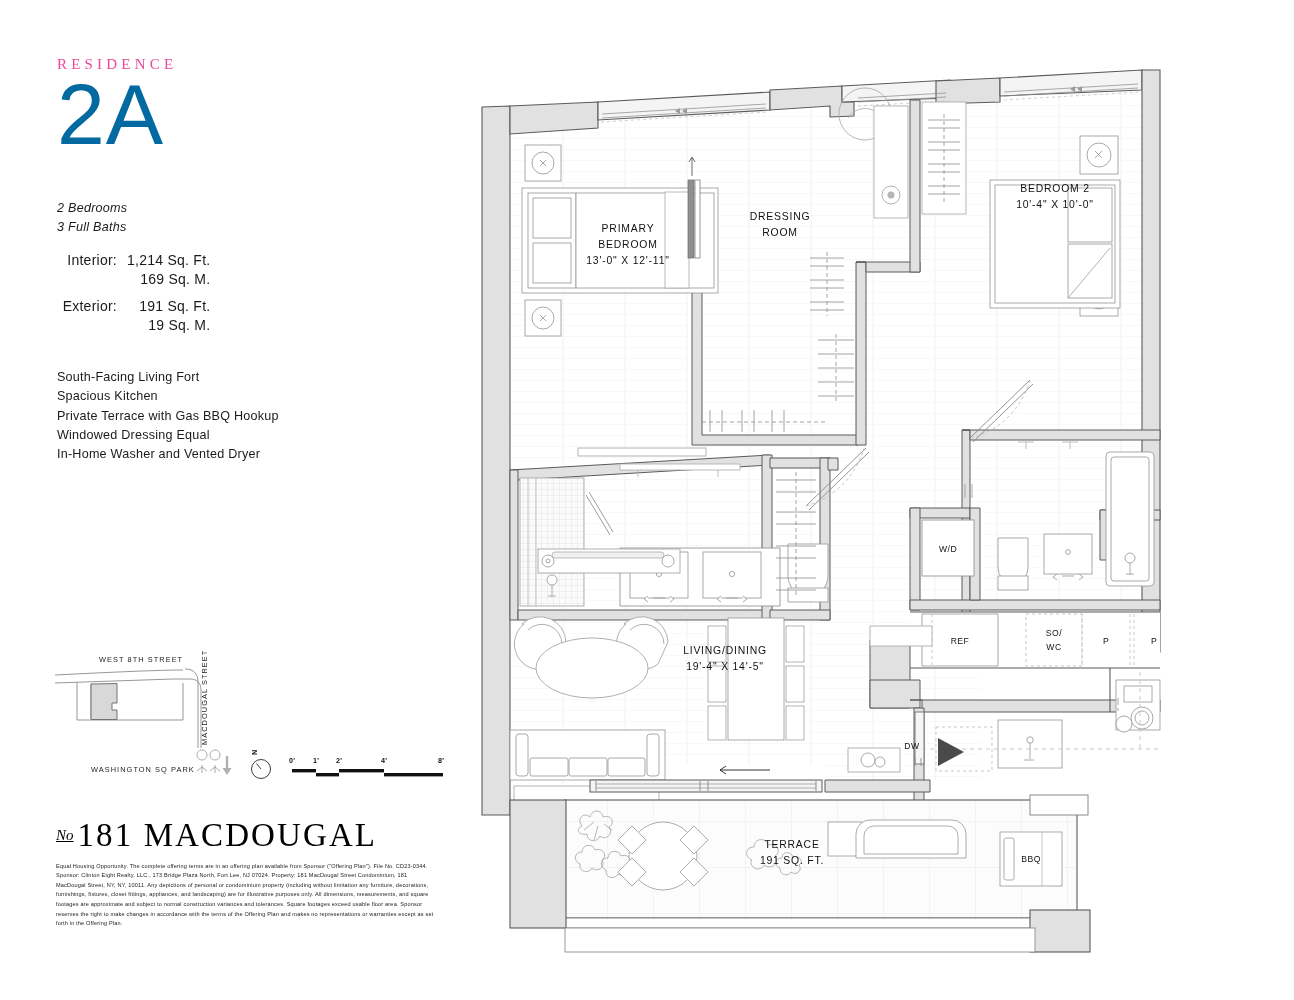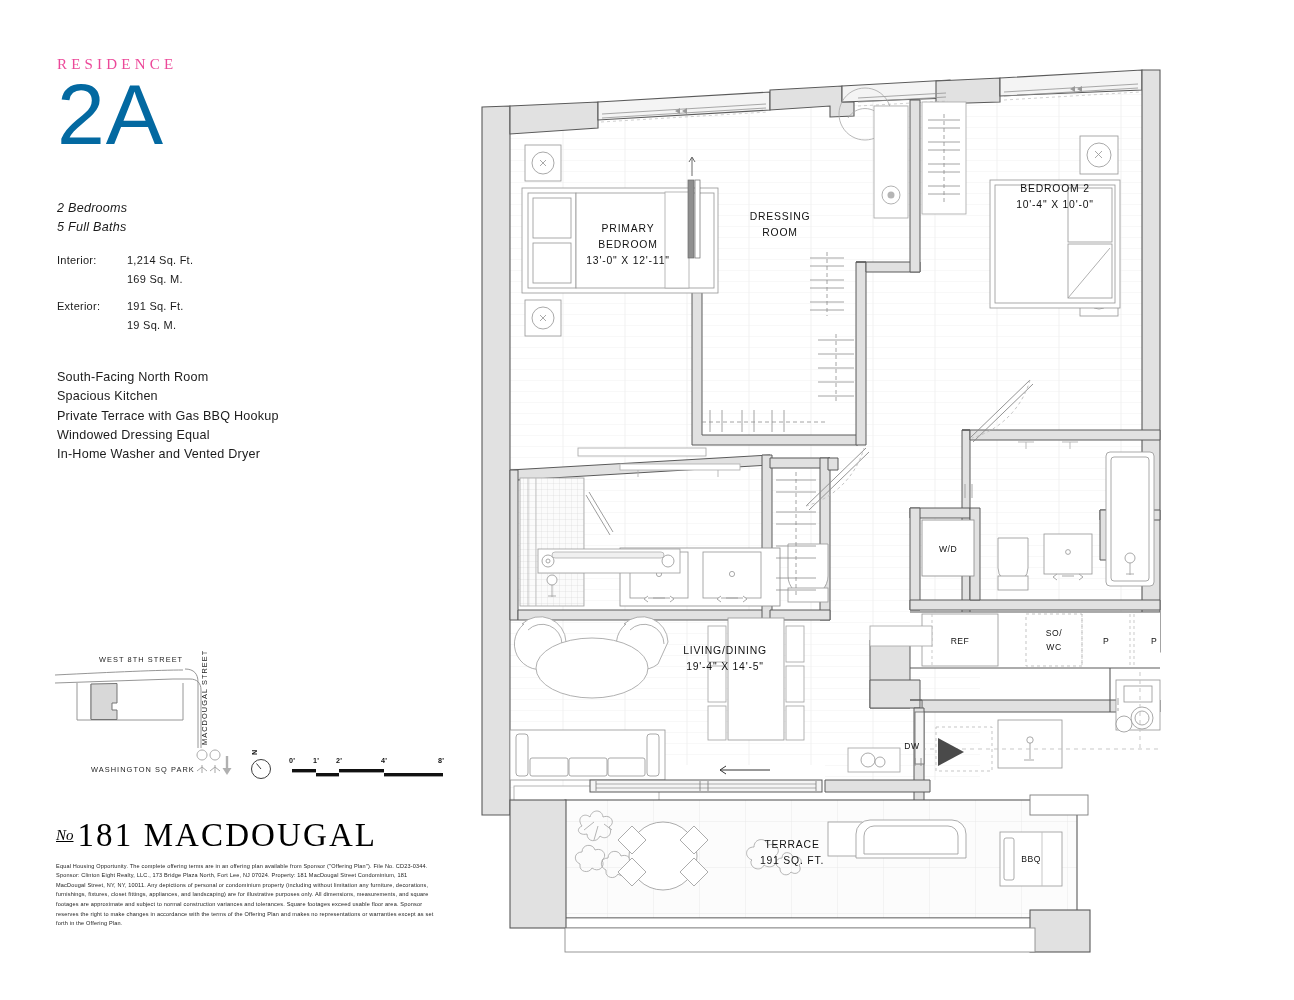--- a/index.html
+++ b/index.html
@@ -51,26 +51,27 @@
     line-height: 19.5px;
     letter-spacing: 0.25px;
     color: #1b1b1b;
   }
   .specs .line { white-space: pre; font-style: italic; }
   .spec-table {
     margin-top: 13px;
     border-collapse: collapse;
   }
   .spec-table td {
-    font-size: 11px;
+    font-size: 14px;
     line-height: 19.5px;
     letter-spacing: 0.25px;
     padding: 0;
     vertical-align: top;
     color: #1b1b1b;
+    text-align: right;
   }
   .spec-table td.lbl { width: 60px; padding-right: 10px; }
 
   .features {
     margin-top: 32px;
   }
   .features-head {
     font-size: 12.4px;
     letter-spacing: 1.9px;
     margin-bottom: 9px;
@@ -174,21 +175,21 @@
 <body>
 
 <div class="page">
 
   <div class="title-block">
     <div class="residence-kicker">RESIDENCE</div>
     <div class="residence-number">2A</div>
 
     <div class="specs">
       <div class="line">2 Bedrooms</div>
-      <div class="line">5 Full Baths</div>
+      <div class="line">3 Full Baths</div>
       <table class="spec-table">
         <tbody>
             <tr>
           <td class="lbl">Interior:</td>
           <td>1,214 Sq. Ft.</td>
         </tr>
         <tr>
           <td class="lbl"></td>
           <td>169 Sq. M.</td>
         </tr>
@@ -199,21 +200,21 @@
         <tr>
           <td class="lbl"></td>
           <td>19 Sq. M.</td>
         </tr>
       </tbody>
         </table>
     </div>
 
     <div class="features">
       <ul>
-        <li>South-Facing North Room</li>
+        <li>South-Facing Living Fort</li>
         <li>Spacious Kitchen</li>
         <li>Private Terrace with Gas BBQ Hookup</li>
         <li>Windowed Dressing Equal</li>
         <li>In-Home Washer and Vented Dryer</li>
       </ul>
     </div>
   </div>
 
   <div class="sitemap">
     <svg width="400" height="145" viewBox="0 0 400 145">

